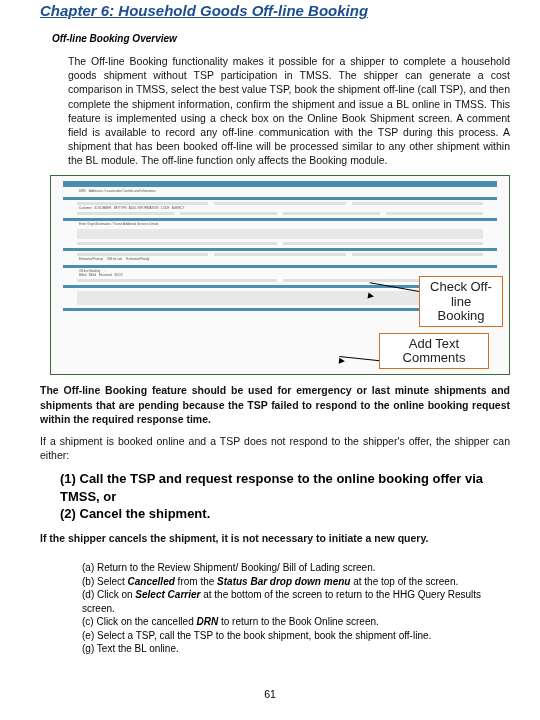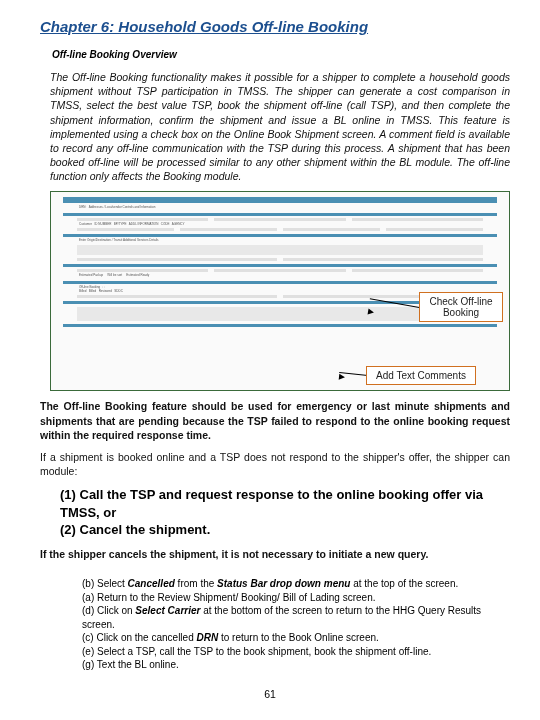--- a/index.html
+++ b/index.html
@@ -6,21 +6,21 @@
     margin: 0;
     padding: 0;
     font-family: Arial, Helvetica, sans-serif;
     width: 540px;
     height: 720px;
     background: #fff;
     position: relative;
     overflow: hidden;
   }
   .page {
-    padding: 18px 30px 12px 40px;
+    padding: 2px 30px 12px 40px;
   }
   .chapter-title {
     color: #1c4f8f;
     font-size: 15px;
     font-weight: bold;
     font-style: italic;
     text-decoration: underline;
     margin: 0 0 14px 0;
   }
   .section-title {
@@ -29,48 +29,48 @@
     margin: 0 0 10px 12px;
     font-style: italic;
   }
   .para {
     font-size: 10.5px;
     line-height: 1.35;
     margin: 0 0 8px 0;
     text-align: justify;
     color: #111;
   }
-  .para.indent { margin-left: 10px; font-style: italic; }
+  .para.indent { margin-left: 28px; }
   .screenshot-box {
     border: 1px solid #3a6a3a;
     margin: 6px 0 8px 10px;
     height: 200px;
     position: relative;
     background: #fafafa;
     box-sizing: border-box;
   }
   .sbar { background: #4a8fb3; height: 6px; margin: 5px 12px 3px 12px; }
   .sbar2 { background: #4a8fb3; height: 3px; margin: 3px 12px 2px 12px; }
   .scols { display: flex; gap: 6px; margin: 2px 26px; }
   .scell { background: #e0e0e0; height: 3px; flex: 1; }
   .sblock { background: #e8e8e8; height: 10px; margin: 3px 26px; }
   .stiny { font-size: 3px; color: #555; margin: 1px 28px; line-height: 1.1; }
   .callout {
     position: absolute;
     background: #fff;
     border: 1px solid #d07020;
-    font-size: 10px;
+    font-size: 13px;
     padding: 3px 6px;
     text-align: center;
     line-height: 1.1;
     color: #222;
     z-index: 2;
   }
   .callout-1 { right: 6px; top: 100px; width: 70px; }
-  .callout-2 { right: 33px; bottom: 5px; width: 96px; }
+  .callout-2 { right: 20px; bottom: 5px; width: 96px; }
   .arrow-line {
     position: absolute;
     background: #000;
     height: 1px;
     transform-origin: right center;
   }
   .arrow-1 { right: 84px; top: 116px; width: 56px; transform: rotate(10deg);}
   .arrow-head {
     position: absolute;
     border-style: solid;
@@ -159,34 +159,34 @@
     </div>
     <div class="callout callout-1">Check Off-line Booking</div>
     <div class="arrow-line arrow-1"></div>
       <div class="arrow-head ah-1"></div>
     <div class="callout callout-2">Add Text Comments</div>
     <div class="arrow-line arrow-2"></div>
       <div class="arrow-head ah-2"></div>
   </div>
 
   <p class="para bold-ital">The Off-line Booking feature should be used for emergency or last minute shipments and shipments that are pending because the TSP failed to respond to the online booking request within the required response time.</p>
-  <p class="para">If a shipment is booked online and a TSP does not respond to the shipper's offer, the shipper can module:</p>
+  <p class="para">If a shipment is booked online and a TSP does not respond to the shipper's offer, the shipper can either:</p>
 
   <ul class="list">
     <li class="list-item bold-ital">(1)  Call the TSP and request response to the online booking offer via TMSS, or</li>
     <li class="list-item bold-ital">(2)  Cancel the shipment.</li>
   </ul>
 
   <p class="para bold-ital" style="">If the shipper cancels the shipment, it is not necessary to initiate a new query.</p>
 
   <ul class="sublist">
+    <li class="list-item">(a) Return to the Review Shipment/ Booking/ Bill of Lading screen.</li>
     <li class="list-item">
       <span>(b) Select </span><span class="bi">Cancelled</span><span> from the </span><span class="bi">Status Bar drop down menu</span><span> at the top of the screen.</span>
     </li>
-    <li class="list-item">(a) Return to the Review Shipment/ Booking/ Bill of Lading screen.</li>
     <li class="list-item">
       <span>(d) Click on </span><span class="bi">Select Carrier</span><span> at the bottom of the screen to return to the HHG Query Results screen.</span>
     </li>
     <li class="list-item">
       <span>(c) Click on the cancelled </span><span class="bi">DRN</span><span> to return to the Book Online screen.</span>
     </li>
     <li class="list-item">(e) Select a TSP, call the TSP to the book shipment, book the shipment off-line.</li>
     <li class="list-item">(g) Text the BL online.</li>
   </ul>
 </div>

